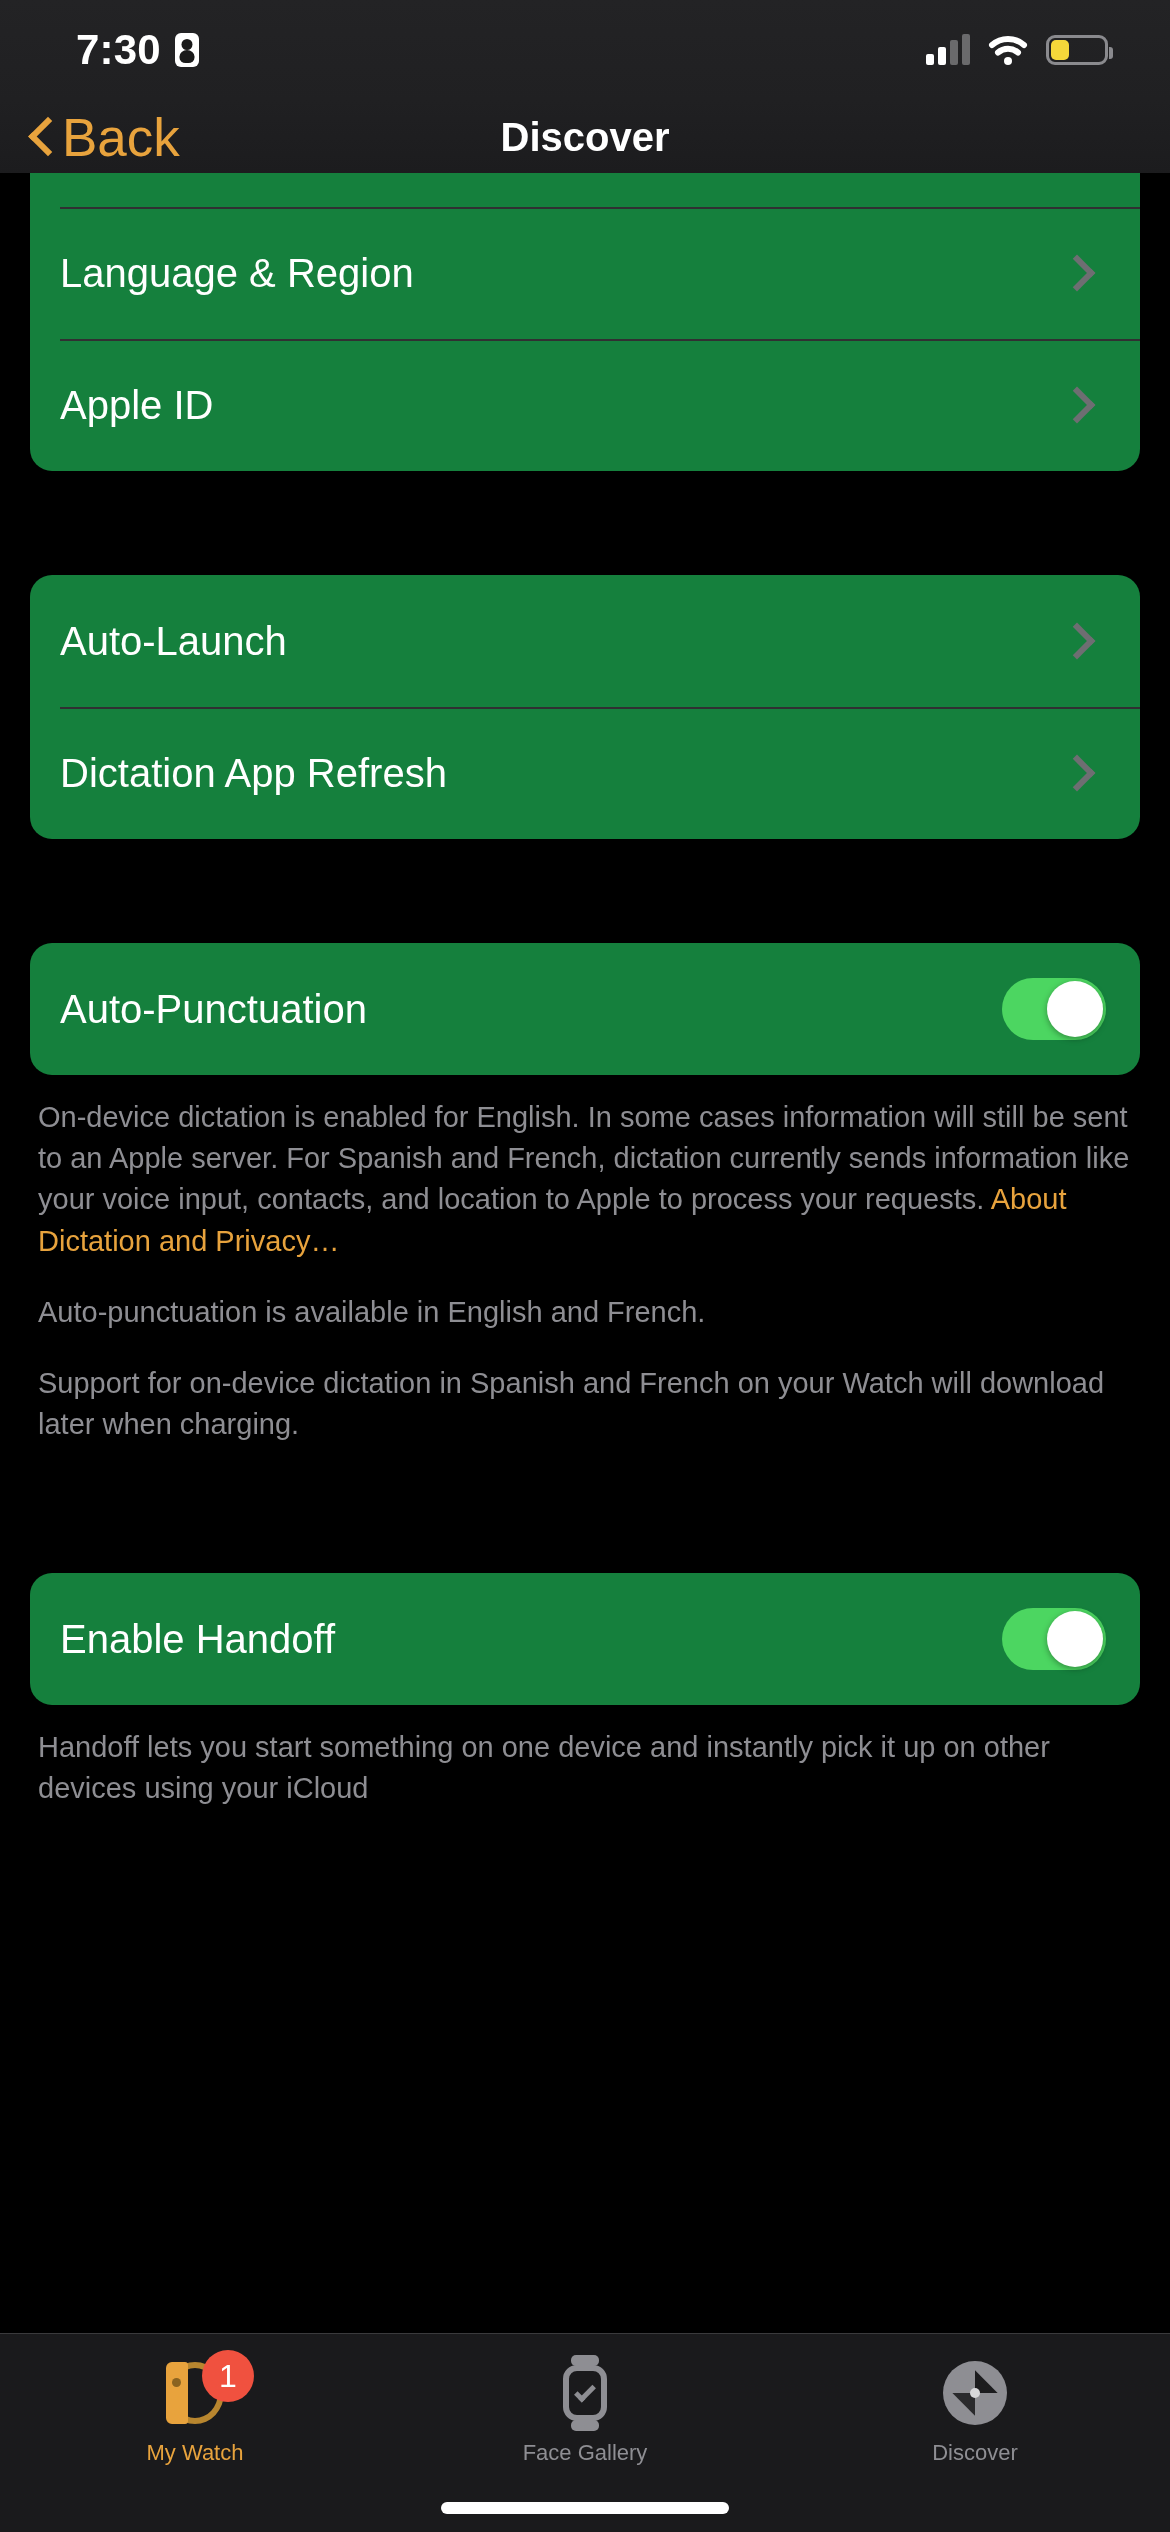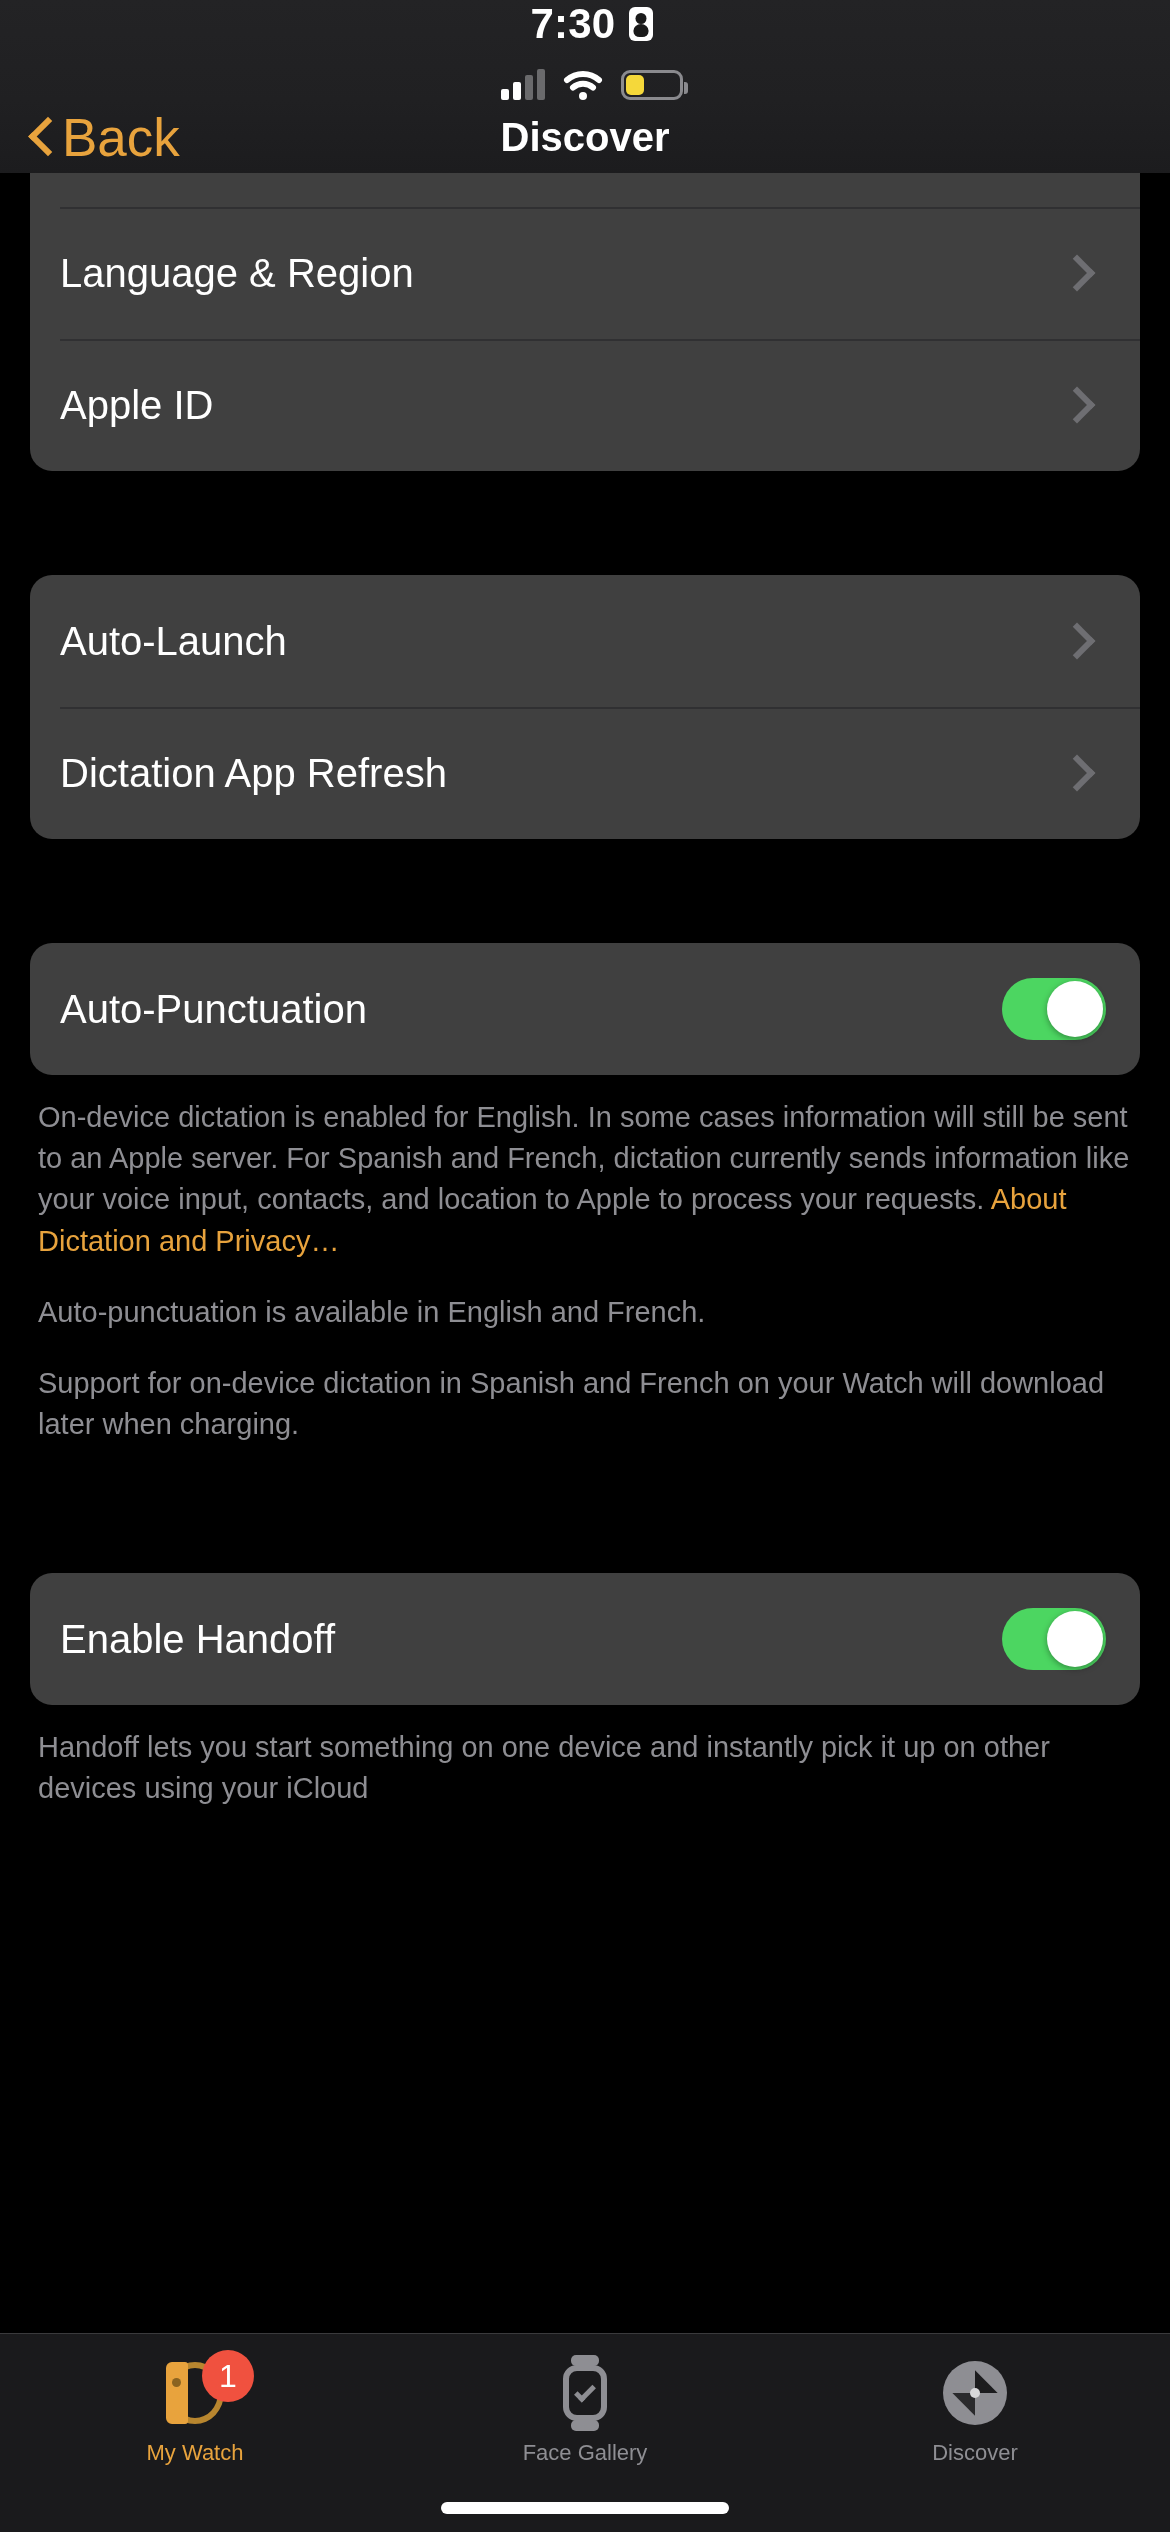--- a/index.html
+++ b/index.html
@@ -11,21 +11,20 @@
   }
   .phone { position:relative; width:1170px; height:2532px; background:#000; }
 
   
   .statusbar{
     position:absolute; top:0; left:0; width:1170px; height:100px;
     display:flex; align-items:center; justify-content:space-between;
     padding:0 62px 0 76px;
     background:linear-gradient(180deg,#232325 0%,#202022 100%);
     z-index:30;
-    flex-direction:column;
   }
   .sb-left{ display:flex; align-items:center; gap:14px; }
   .sb-time{ color:#fff; font-size:42px; font-weight:600; letter-spacing:0.2px; }
   .sb-rec{ width:24px; height:34px; border-radius:6px; background:#fff; position:relative; }
   .sb-rec::before{ content:""; position:absolute; left:50%; top:6px; transform:translateX(-50%);
     width:11px; height:11px; border-radius:50%; background:#1a1a1a;}
   .sb-rec::after{ content:""; position:absolute; left:50%; bottom:4px; transform:translateX(-50%);
     width:15px; height:13px; border-radius:50% 50% 40% 40%; background:#1a1a1a;}
   .sb-right{ display:flex; align-items:center; gap:18px; }
   .cell{ display:flex; align-items:flex-end; gap:4px; height:30px; }
@@ -62,21 +61,21 @@
     position:absolute; left:0; right:0; top:50%; transform:translateY(-50%);
     text-align:center; color:#fff; font-size:40px; font-weight:700;
   }
 
   
   .content{
     position:absolute; top:173px; left:0; width:1170px; height:2160px;
     background:#000; overflow:hidden;
   }
   .group{
-    margin:0 30px; background:#404040; border-radius:22px; overflow:hidden;
+    margin:0 30px; background:#15803d; border-radius:22px; overflow:hidden;
   }
   .group.clip-top{ border-radius:0 0 22px 22px; }
   .row{
     position:relative; min-height:132px;
     display:flex; align-items:center; justify-content:space-between;
     padding:0 34px 0 30px;
   }
   .row + .row::before{
     content:""; position:absolute; left:30px; right:0; top:0; height:2px; background:#303032;
   }

